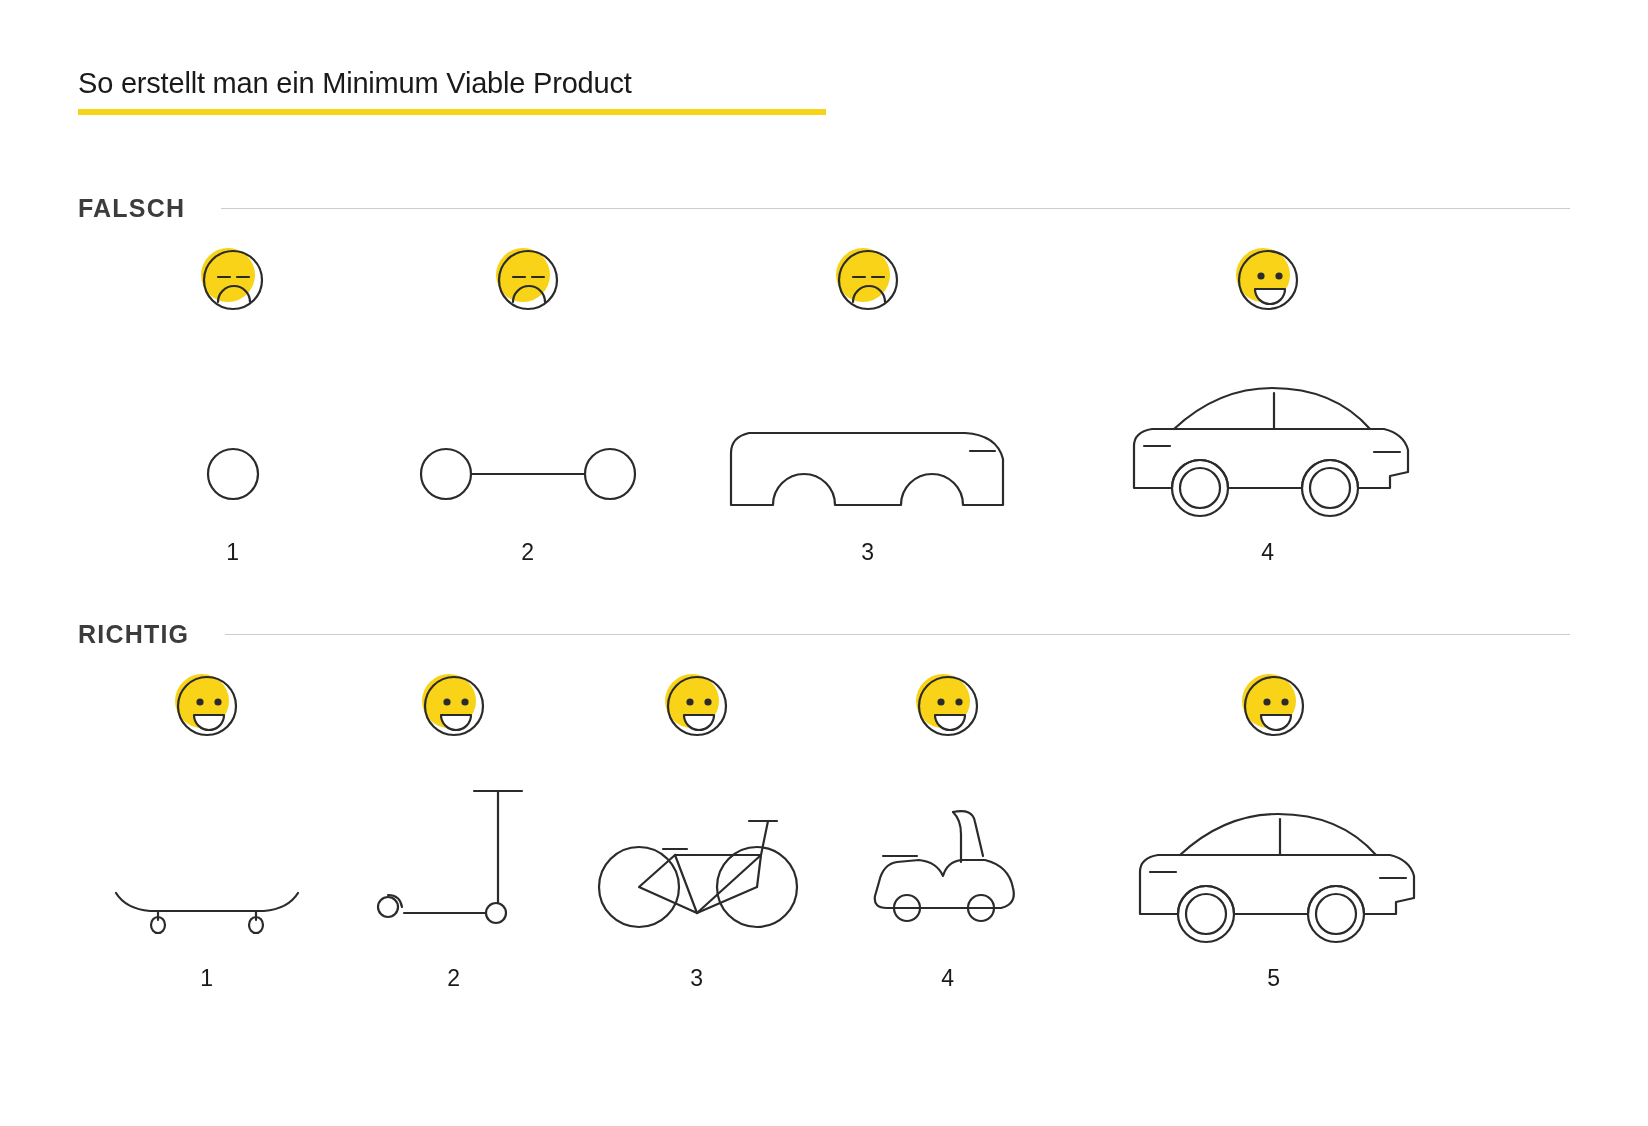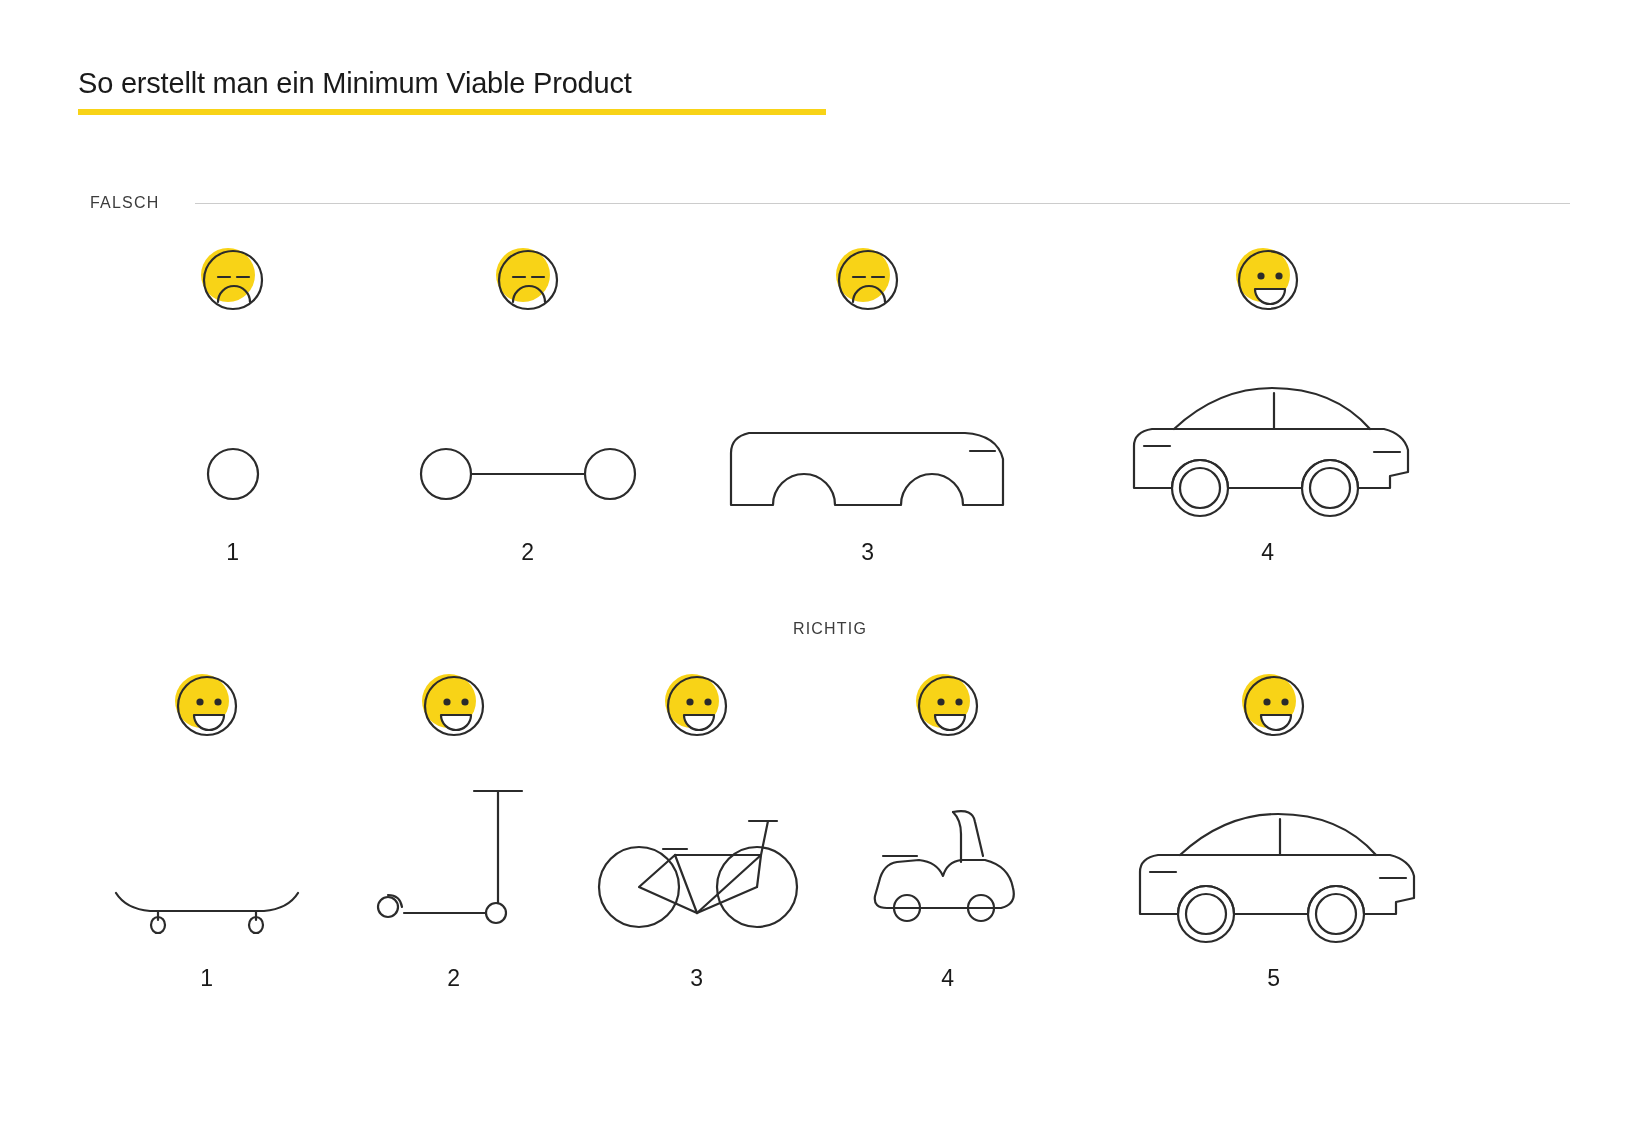--- a/index.html
+++ b/index.html
@@ -39,35 +39,34 @@
 
   
   .section-head {
     position: absolute;
     display: flex;
     align-items: center;
     left: 78px;
     right: 78px;
   }
   .section-label {
-    font-size: 16px;
-    font-weight: 400;
+    font-size: 25px;
+    font-weight: 700;
     letter-spacing: 1.2px;
     color: #3c3c3c;
     white-space: nowrap;
-    margin-left: 12px;
   }
   .section-rule {
     flex: 1;
     height: 1px;
     background: #cccccc;
     margin-left: 36px;
   }
   #head-falsch { top: 194px; }
-  #head-richtig { top: 620px; flex-direction: column; }
+  #head-richtig { top: 620px; }
 
   
   .row {
     position: absolute;
     left: 78px;
     right: 60px;
     display: flex;
     align-items: flex-end;
   }
   #row-falsch { top: 266px; height: 300px; }

